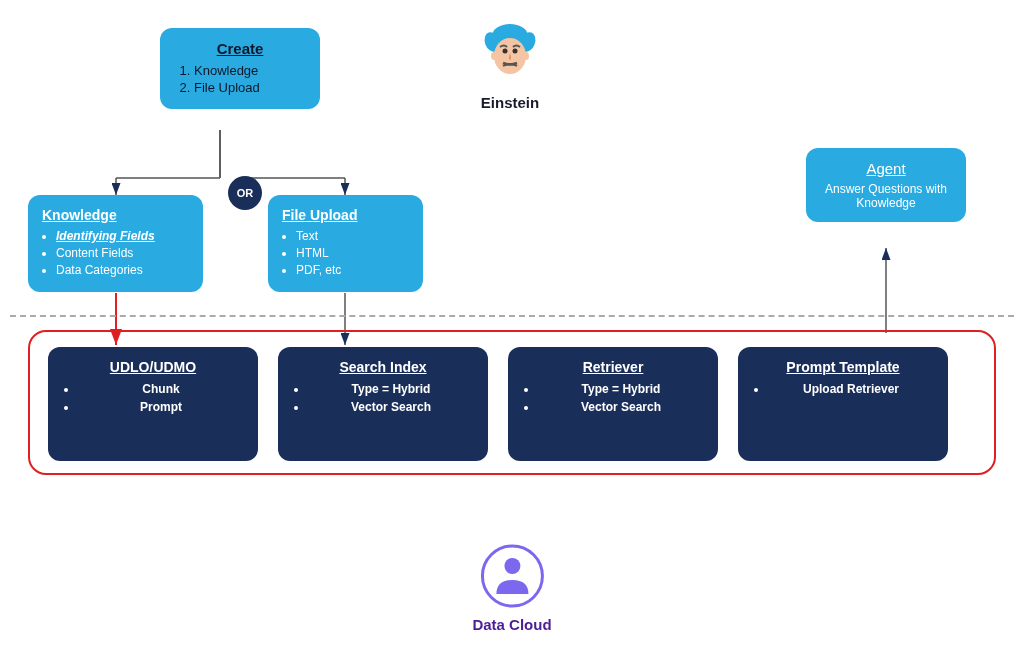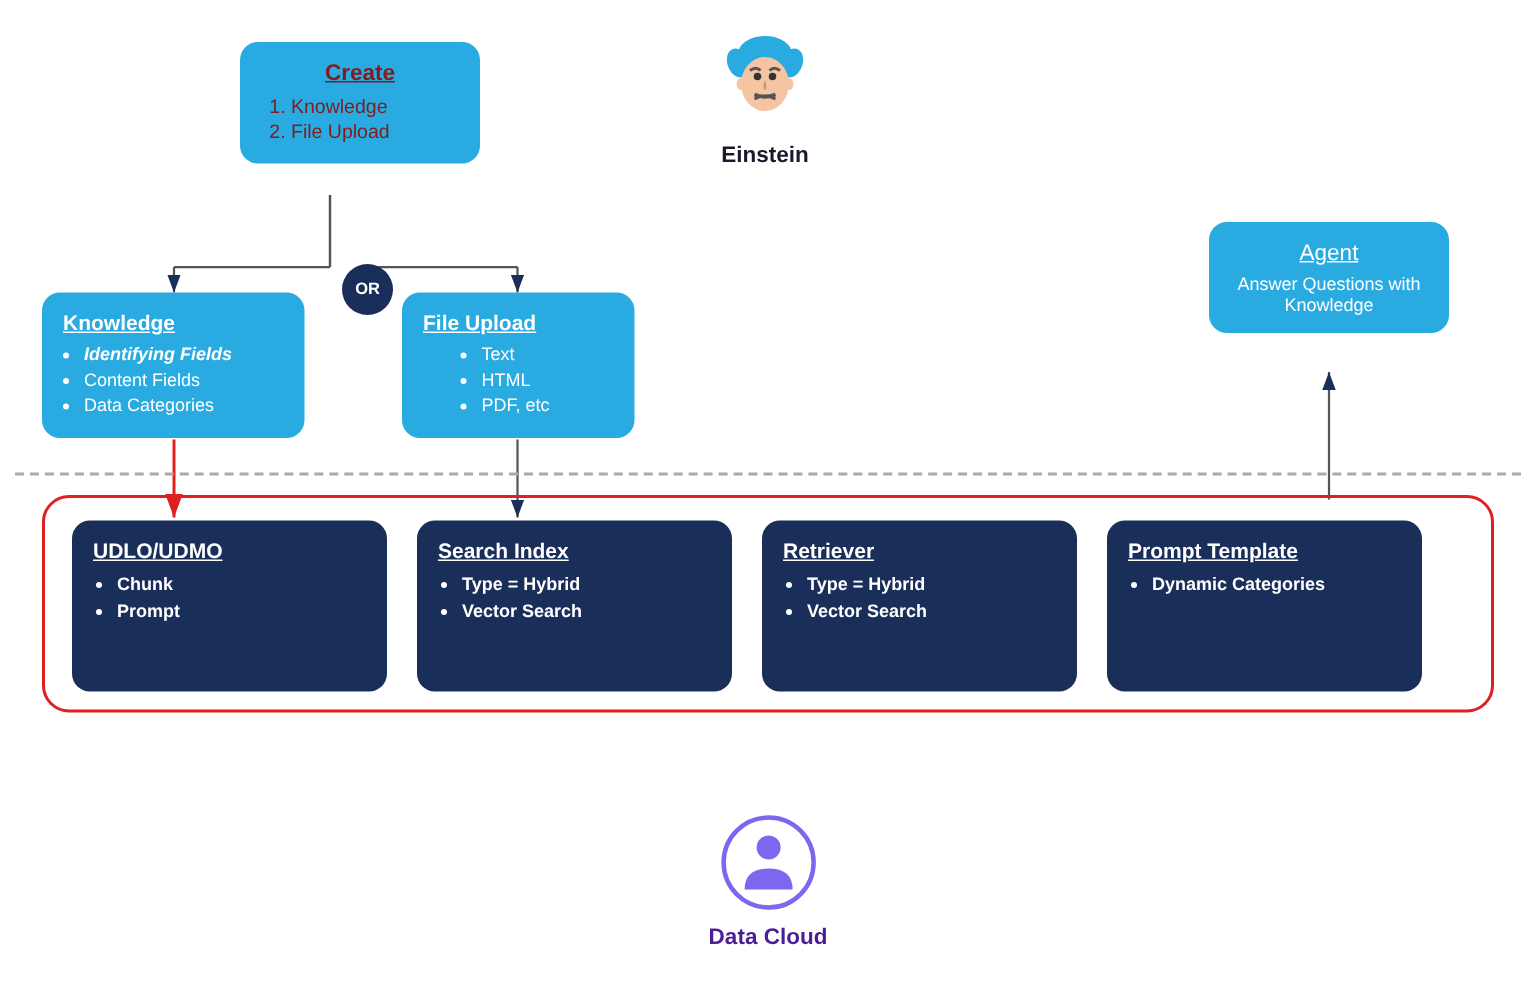--- a/index.html
+++ b/index.html
@@ -22,21 +22,21 @@
     
     
     .create-box {
       position: absolute;
       top: 28px;
       left: 160px;
       width: 160px;
       background: #29abe2;
       border-radius: 12px;
       padding: 12px 16px;
-      color: #7f1d1d;
+      color: #0f172a;
       text-align: left;
     }
     .create-box .box-title {
       font-size: 15px;
       font-weight: 700;
       text-decoration: underline;
       text-align: center;
       margin-bottom: 6px;
     }
     .create-box ol {
@@ -96,21 +96,21 @@
       font-size: 14px;
       font-weight: 700;
       text-decoration: underline;
       margin-bottom: 6px;
     }
     .knowledge-box ul {
       padding-left: 14px;
       font-size: 12px;
     }
     .knowledge-box ul li { margin-bottom: 3px; }
-    .knowledge-box ul li:first-child { font-style: italic; font-weight: 600; }
+    .knowledge-box ul li:first-child { font-style: italic; text-decoration: underline; font-weight: 600; }
 
     
     .fileupload-box {
       position: absolute;
       top: 195px;
       left: 268px;
       width: 155px;
       background: #29abe2;
       border-radius: 12px;
       padding: 12px 14px;
@@ -119,21 +119,21 @@
     .fileupload-box .box-title {
       font-size: 14px;
       font-weight: 700;
       text-decoration: underline;
       margin-bottom: 6px;
     }
     .fileupload-box ul {
       padding-left: 14px;
       font-size: 12px;
     }
-    .fileupload-box ul li { margin-bottom: 3px; margin-left: 25px; }
+    .fileupload-box ul li { margin-bottom: 3px; }
 
     
     .agent-box {
       position: absolute;
       top: 148px;
       left: 806px;
       width: 160px;
       background: #29abe2;
       border-radius: 12px;
       padding: 12px 14px;
@@ -173,20 +173,21 @@
     
     .dark-box {
       position: absolute;
       background: #1a2e5a;
       border-radius: 12px;
       padding: 12px 14px;
       color: #fff;
       top: 15px;
       height: 114px;
       width: 210px;
+      text-align: center;
     }
     .dark-box .box-title {
       font-size: 14px;
       font-weight: 700;
       text-decoration: underline;
       margin-bottom: 7px;
     }
     .dark-box ul {
       padding-left: 16px;
       font-size: 12px;
@@ -376,21 +377,21 @@
       </ul>
     </div>
 
     <svg style="position:absolute;top:50px;left:692px;width:18px;height:26px;">
       <polygon points="0,0 18,13 0,26" fill="#fff"></polygon>
     </svg>
 
     <div class="dark-box prompt-box">
       <div class="box-title">Prompt Template</div>
       <ul>
-        <li>Dynamic Categories</li>
+        <li>Upload Retriever</li>
       </ul>
     </div>
 
   </div>
 
   <div class="datacloud-area">
     <svg class="datacloud-icon" viewBox="0 0 64 64" xmlns="http://www.w3.org/2000/svg">
 
       <circle cx="32" cy="32" r="30" fill="none" stroke="#7b68ee" stroke-width="3"></circle>
 

